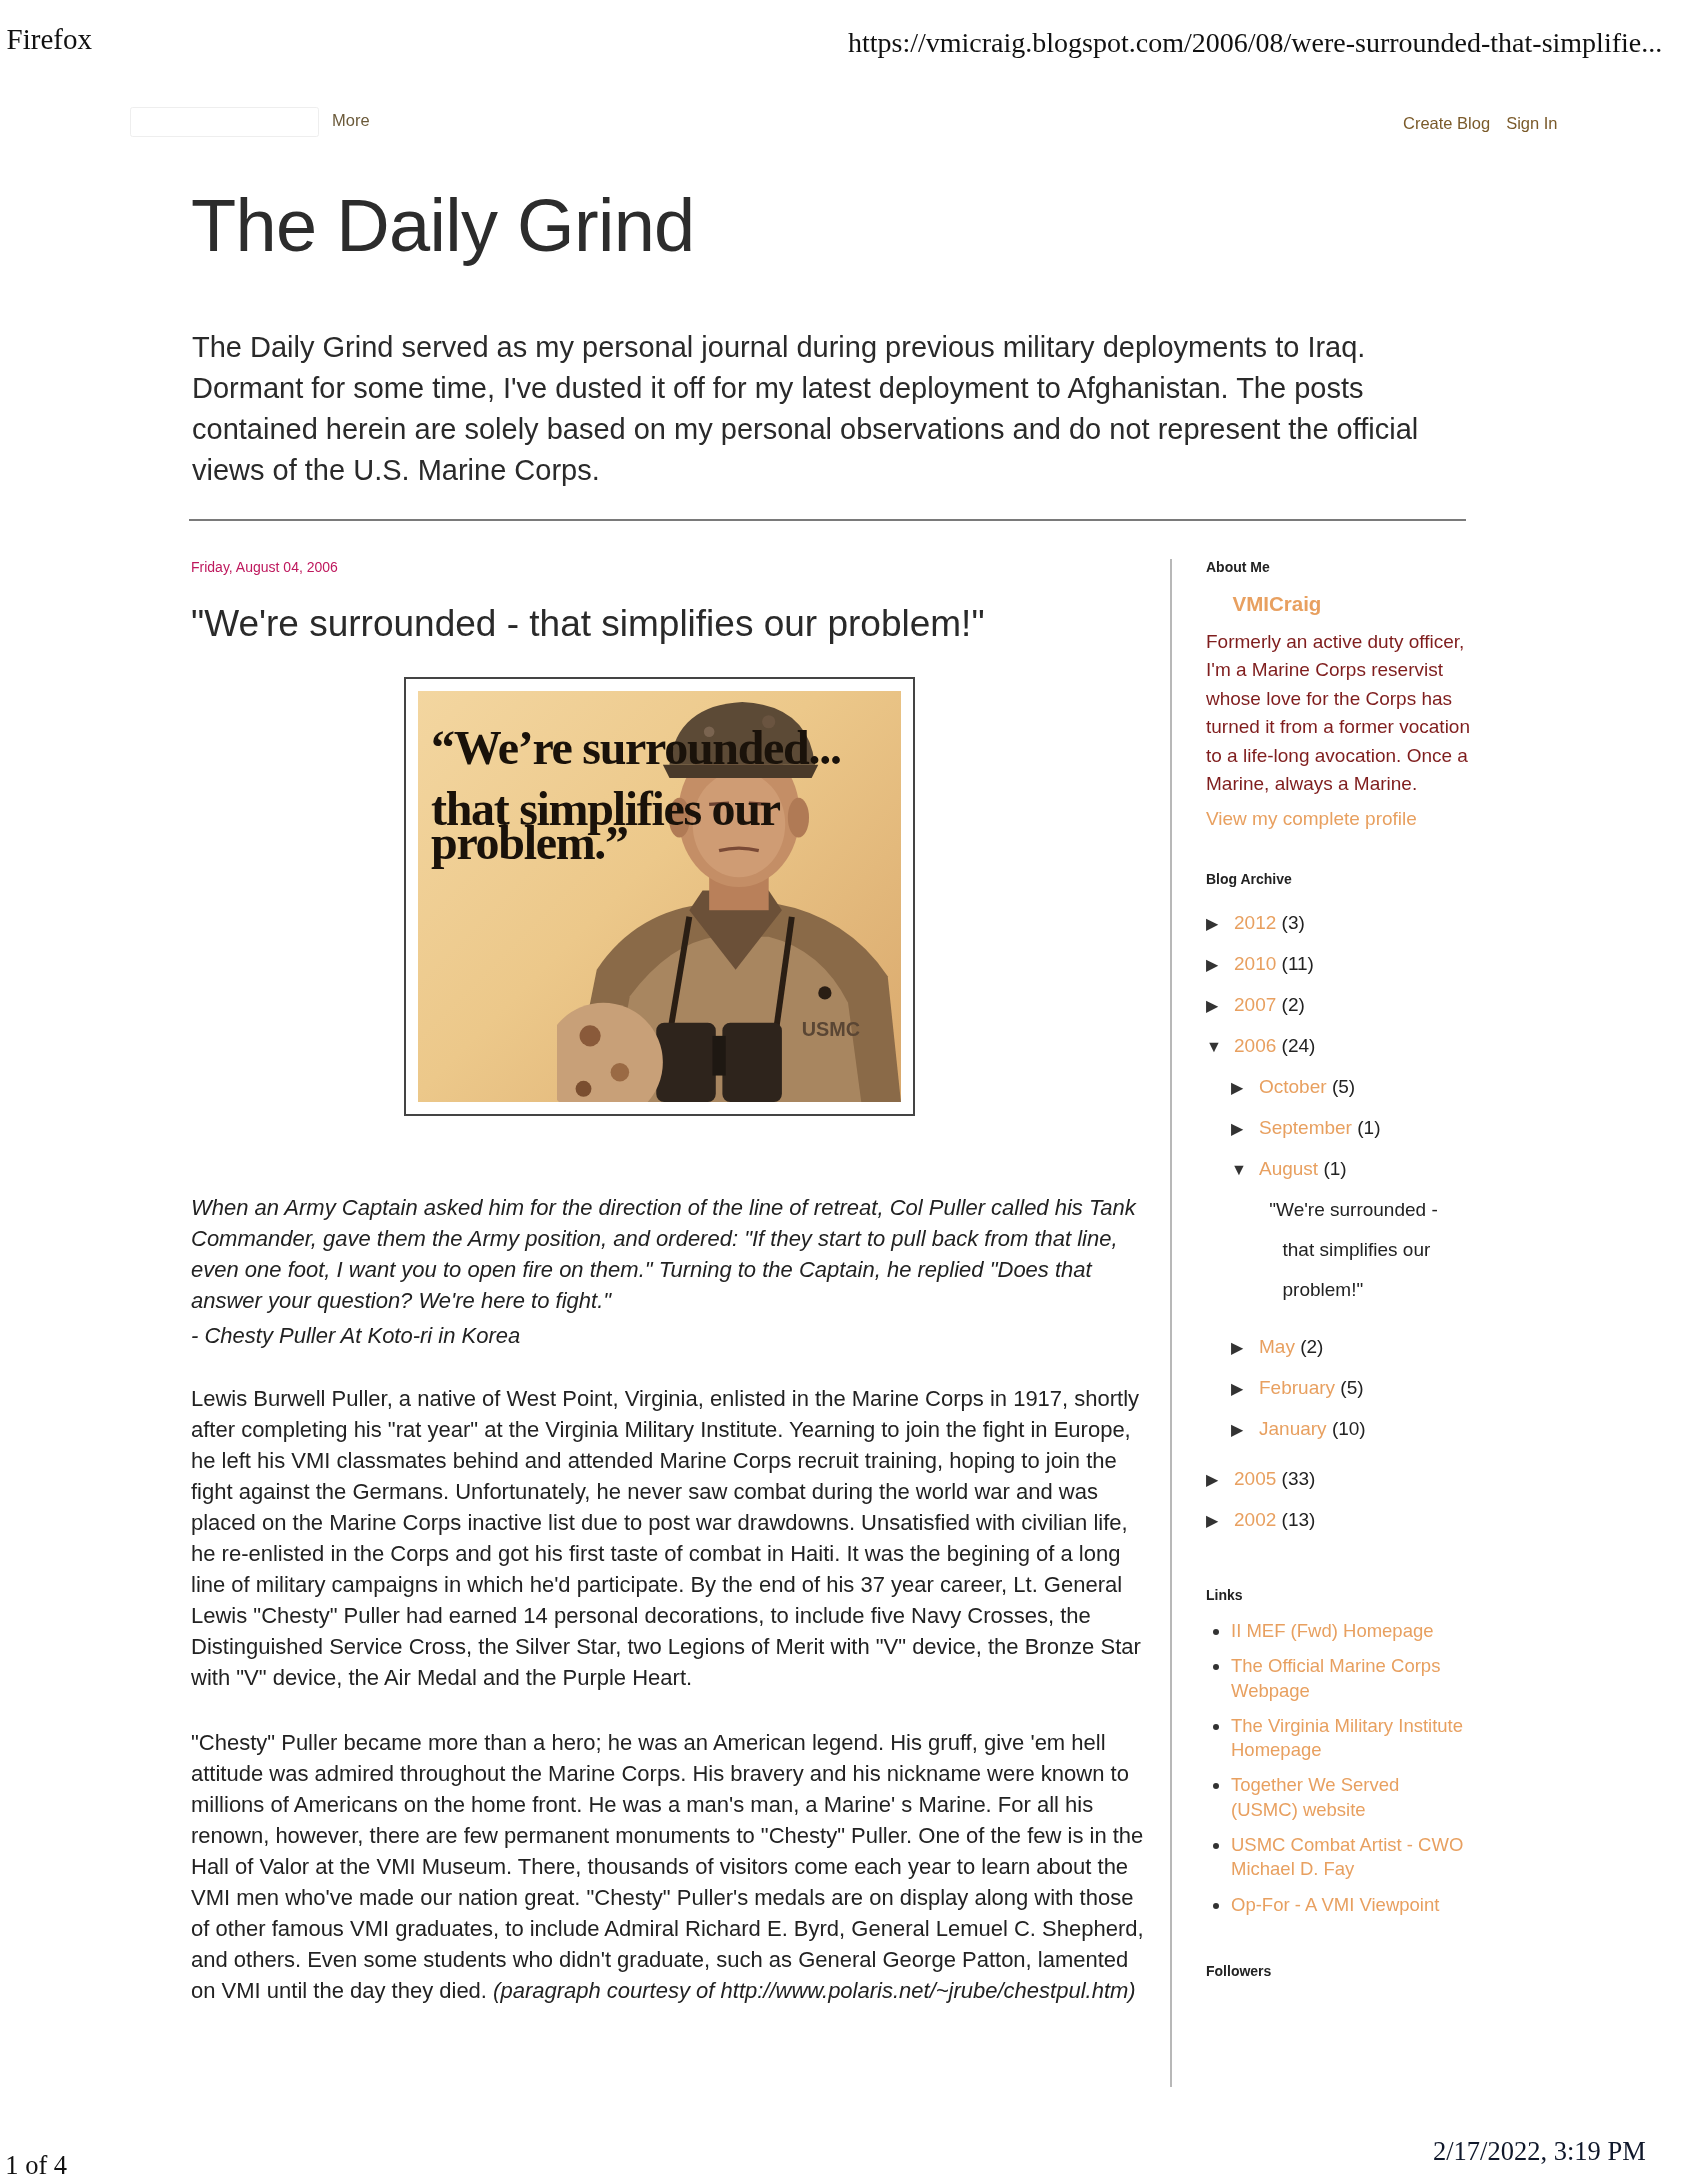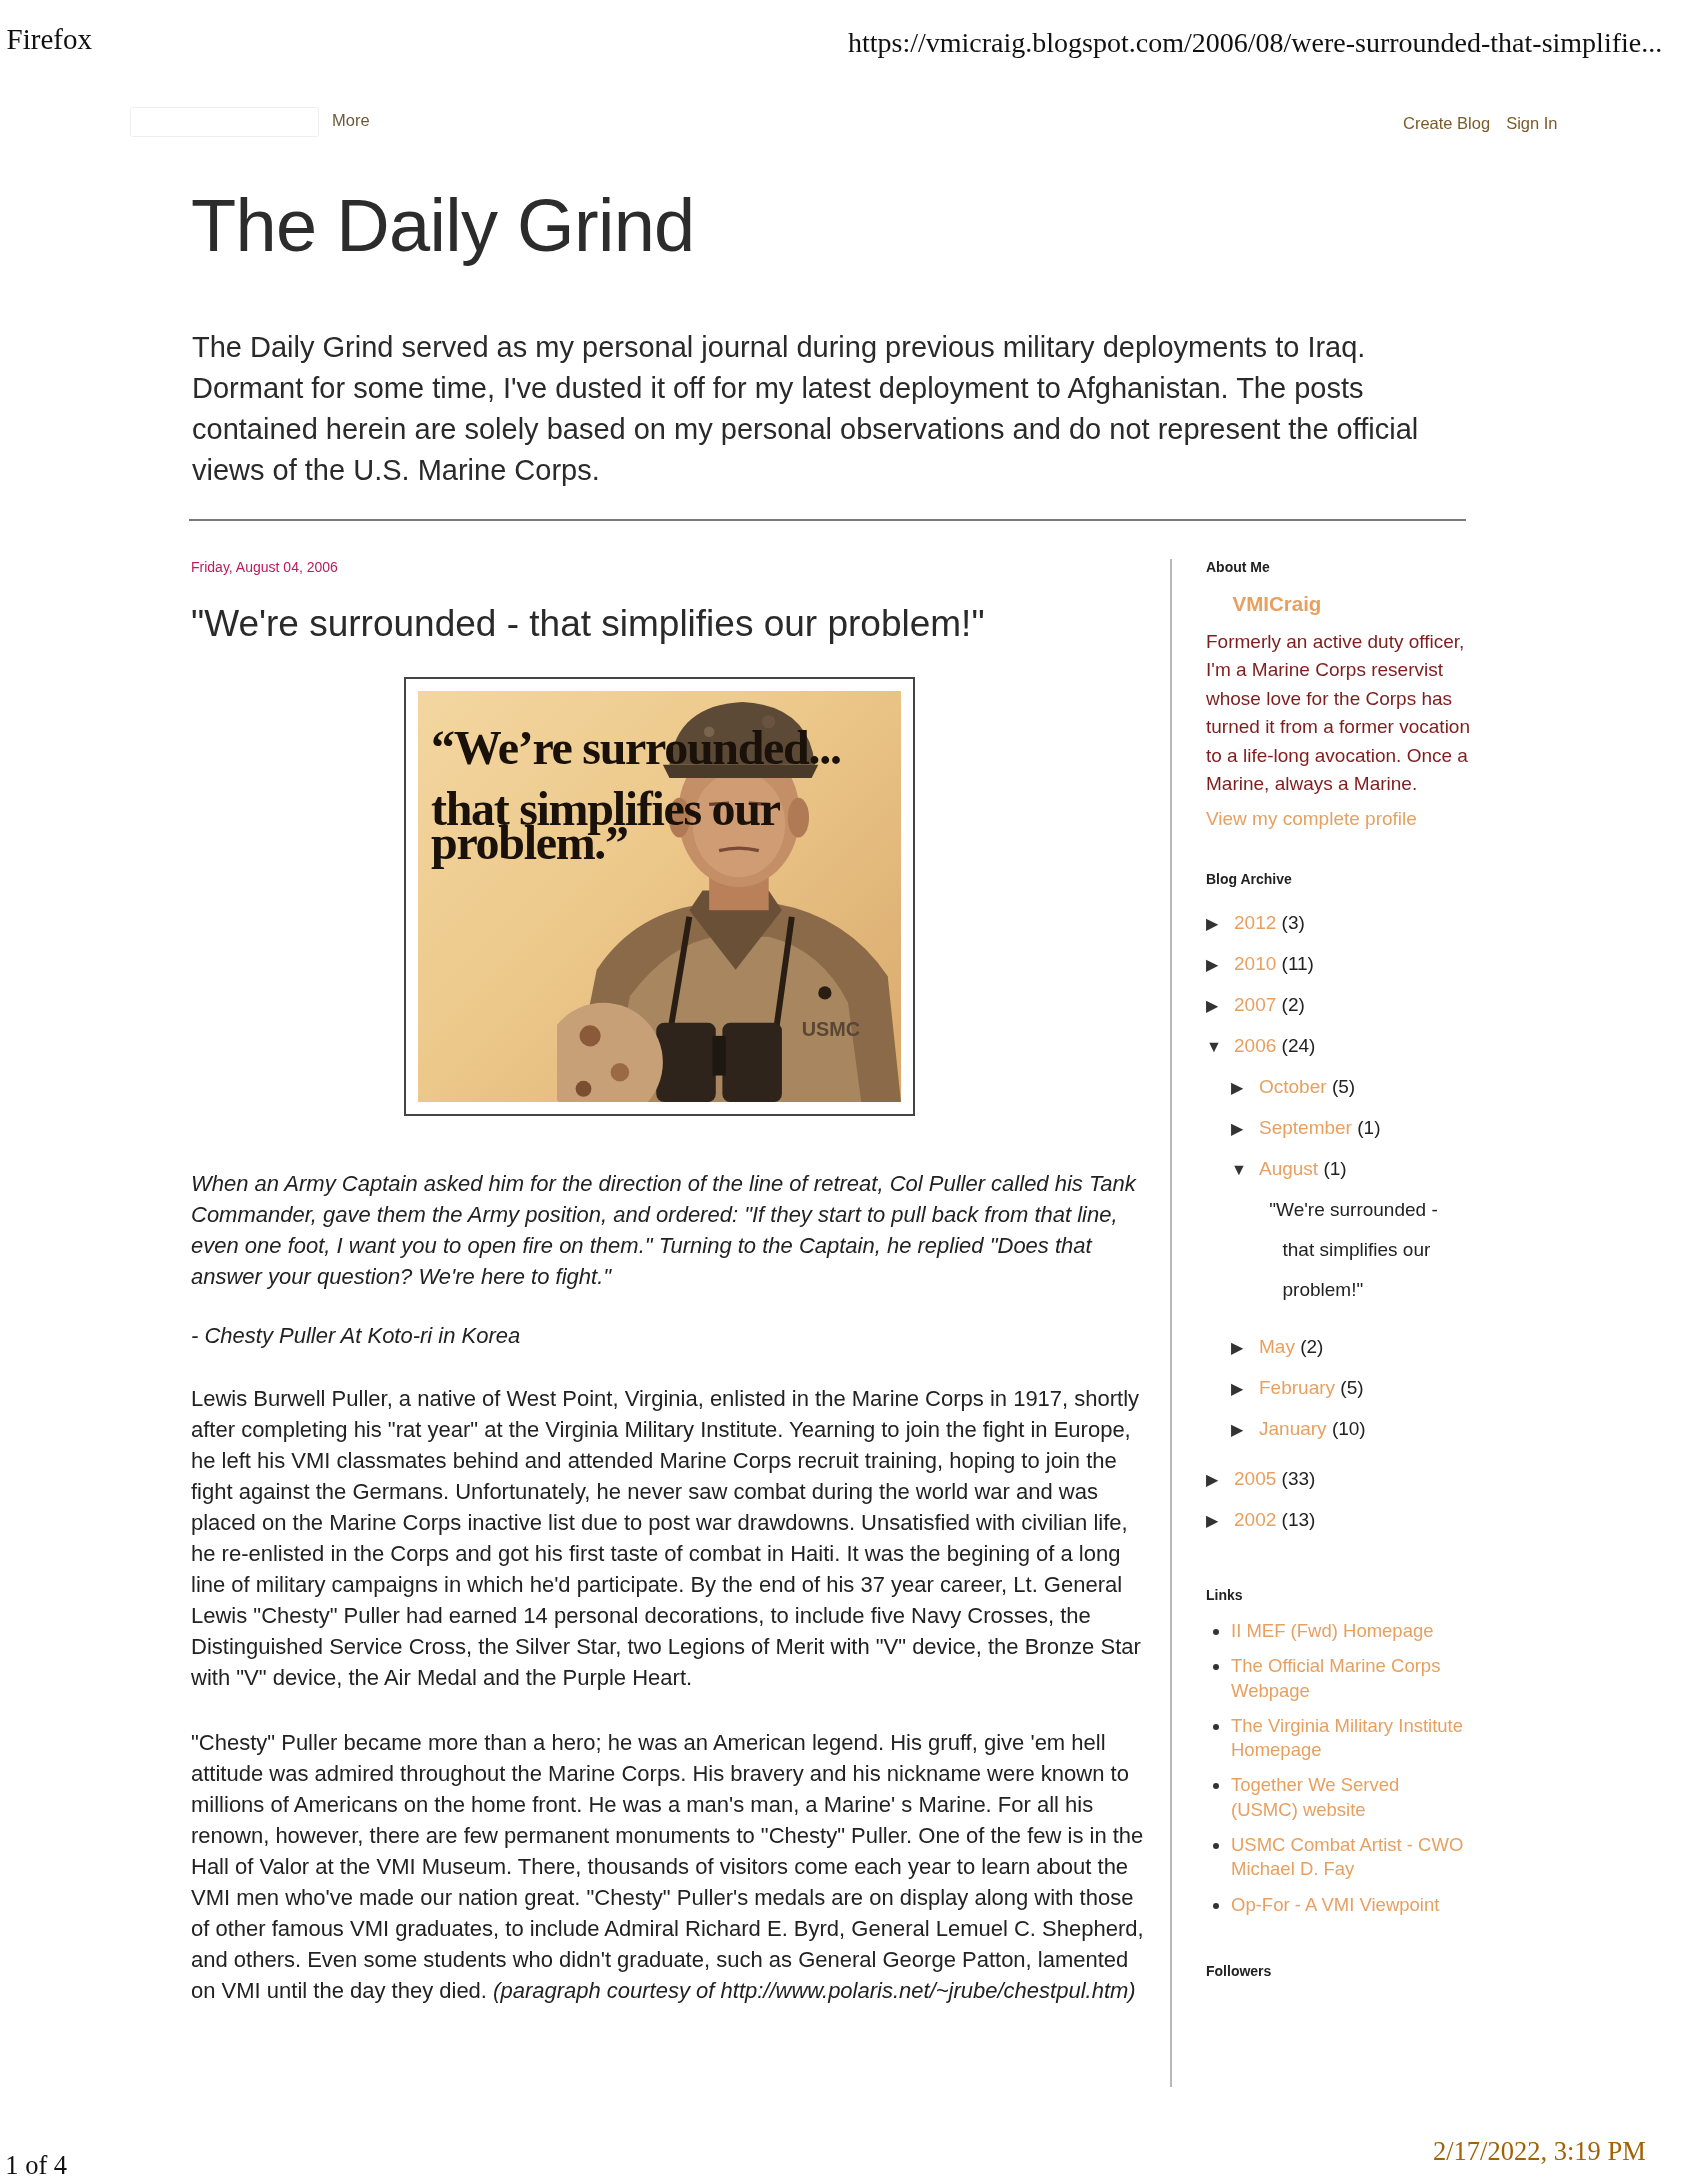--- a/index.html
+++ b/index.html
@@ -26,21 +26,21 @@
       font-size: 28px; color: #111; white-space: nowrap;
     }
     .print-footer-left {
       position: absolute; left: 5.3px; top: 2150px;
       font-family: "Liberation Serif", serif;
       font-size: 26.5px; color: #111;
     }
     .print-footer-right {
       position: absolute; left: 1433px; top: 2136px;
       font-family: "Liberation Serif", serif;
-      font-size: 26.5px; color: #a16207; white-space: nowrap;
+      font-size: 26.5px; color: #0f172a; white-space: nowrap;
     }
 
     
     .navbar-search {
       position: absolute; left: 130px; top: 107px;
       width: 187px; height: 28px;
       border: 0.7px solid #eeeeee; border-radius: 2.6px;
       background: #fff;
     }
     .navbar-more {
@@ -102,21 +102,21 @@
     }
     .poster-quote .q2 { margin-top: 26.5px; display: block; }
     .poster-figure {
       position: absolute; right: 0; bottom: 0; width: 344px; height: 410px;
     }
 
     .post-body {
       position: absolute; left: 191px; width: 953px;
       font-size: 22px; line-height: 31px; color: #222;
     }
-    .quote-block { top: 1168px; font-style: italic; }
+    .quote-block { top: 1192px; font-style: italic; }
     .attribution { top: 1320px; font-style: italic; }
     .para1 { top: 1383px; }
     .para2 { top: 1727px; }
     .para2 .courtesy { font-style: italic; }
 
     .vdivider {
       position: absolute; left: 1170px; top: 559px;
       width: 0; height: 1528px;
       border-left: 2px solid #b8b8b8;
     }

